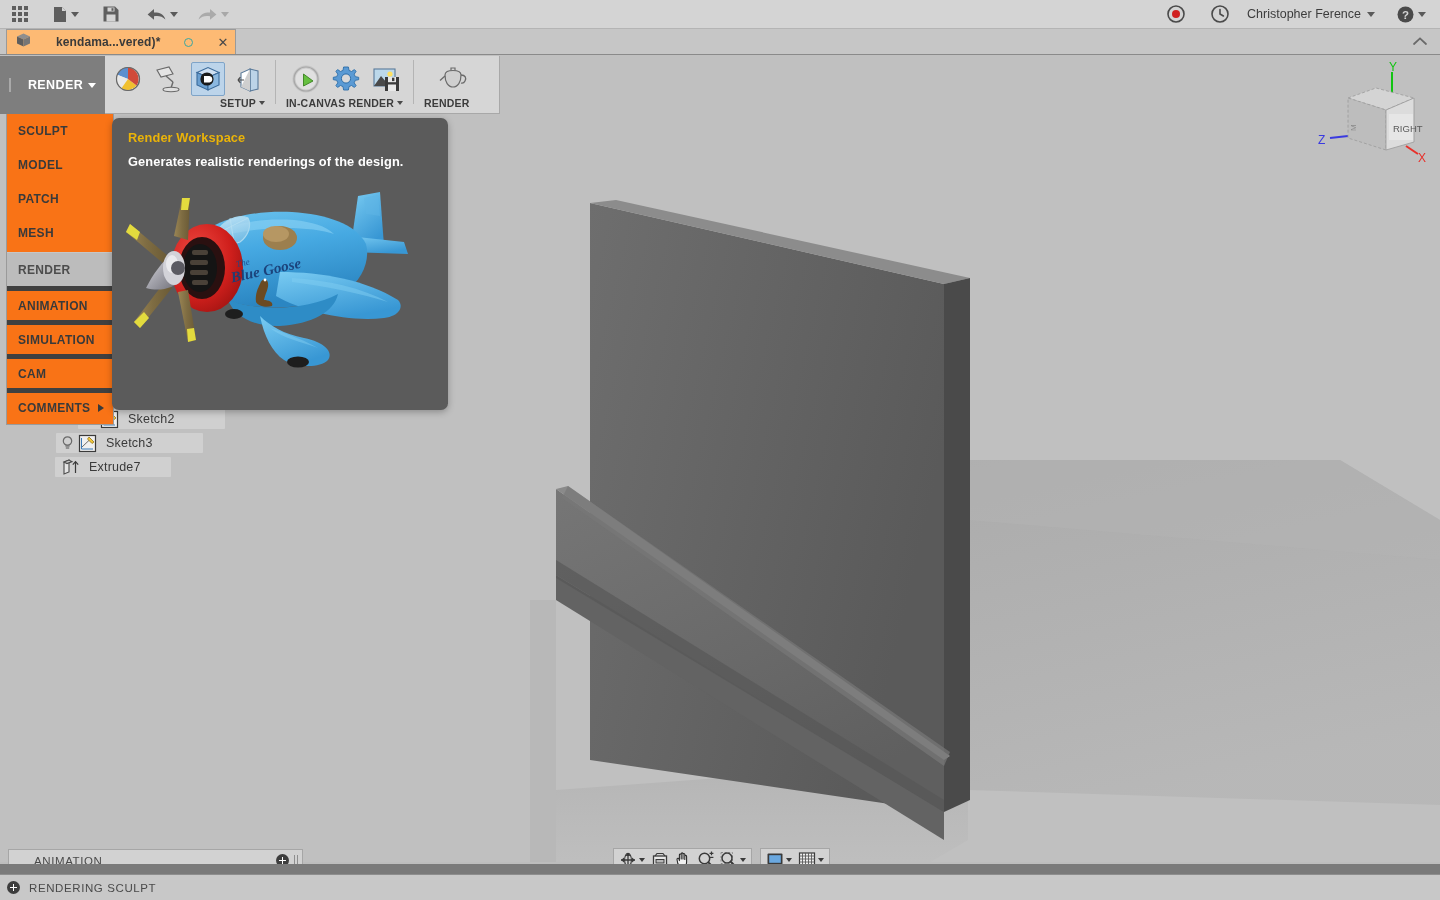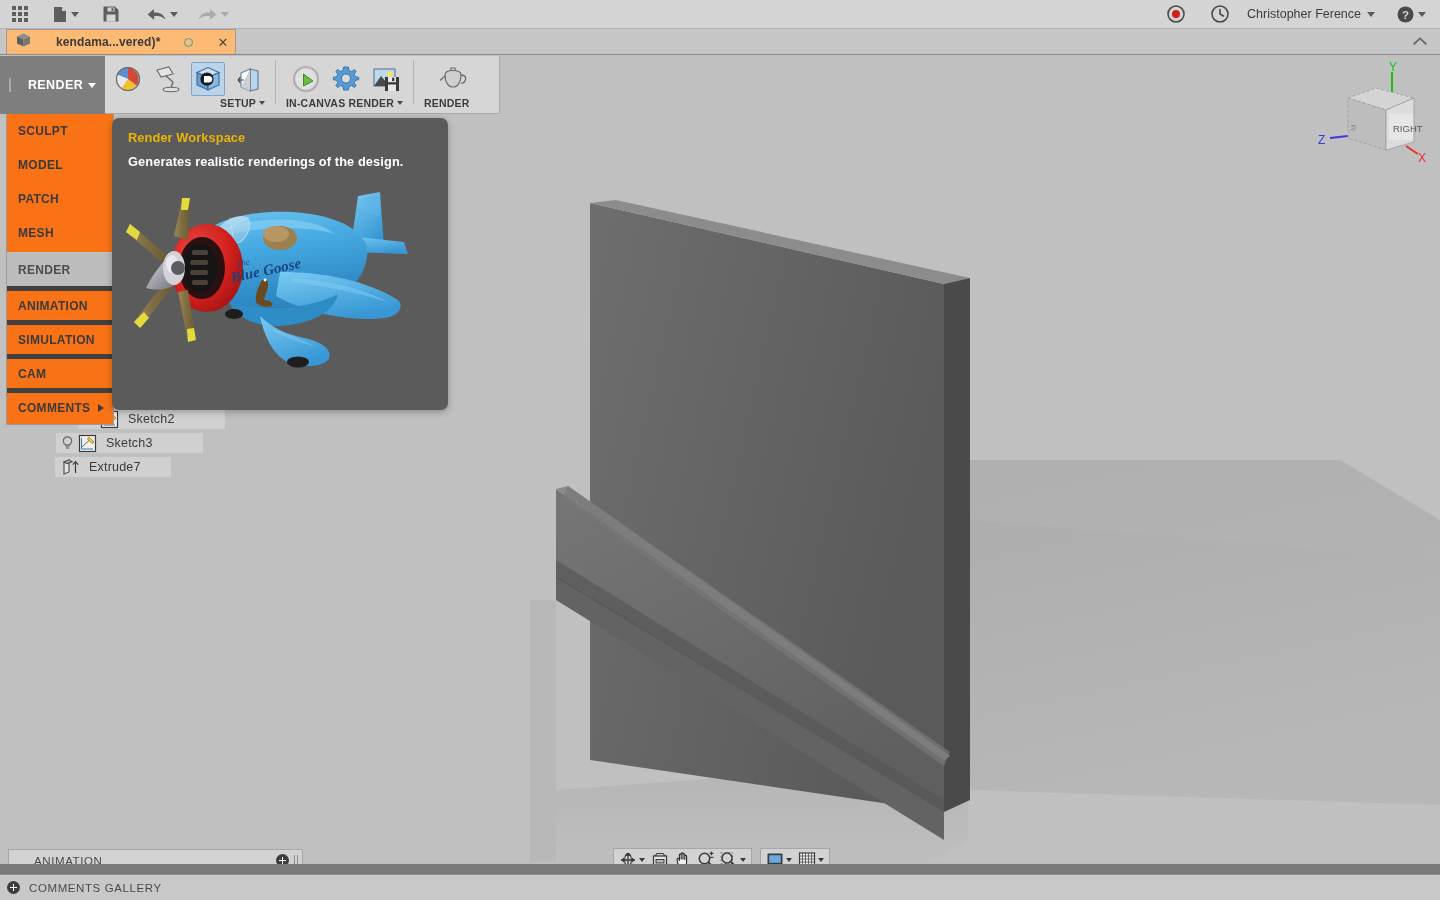--- a/index.html
+++ b/index.html
@@ -678,16 +678,16 @@
     <span id="comments-label">ANIMATION</span>
     <span id="comments-right">
       <span class="circ-plus"></span>
       <span class="gripper"></span>
     </span>
   </div>
 
   <div id="strip-above"></div>
   <div id="gallery-bar">
     <span class="circ-plus"></span>
-    <span id="gallery-label">COMMENTS GALLERY</span>
+    <span id="gallery-label">RENDERING SCULPT</span>
   </div>
 
 </div>
 
 </body></html>

